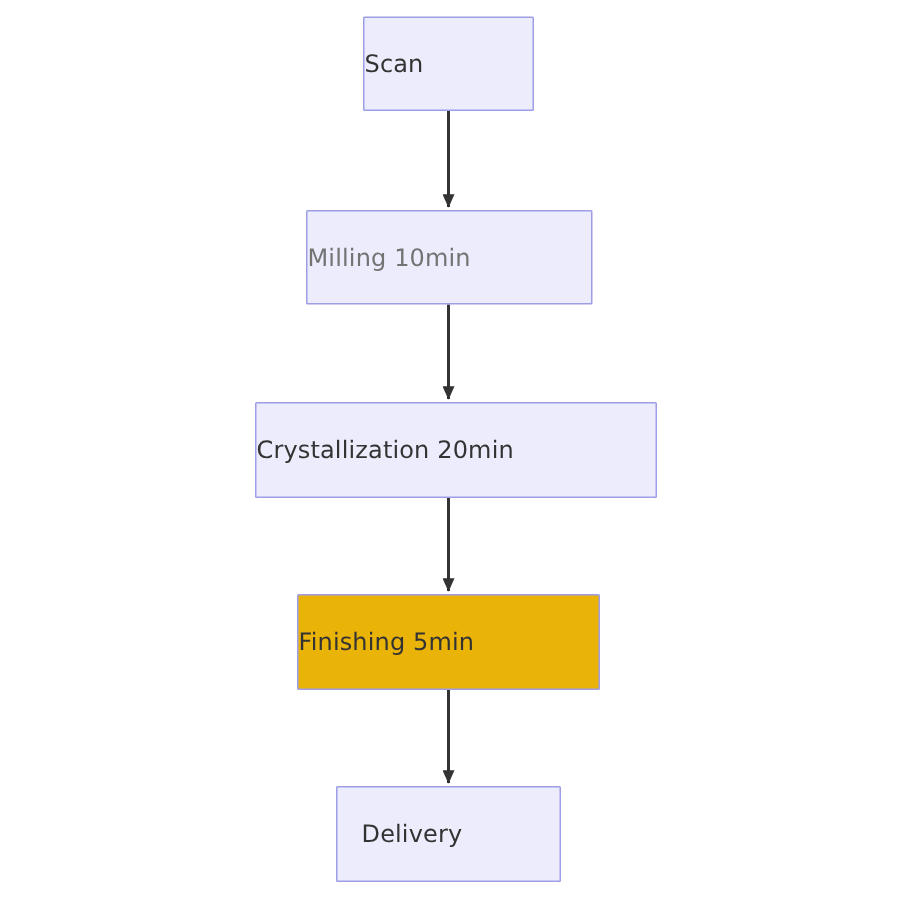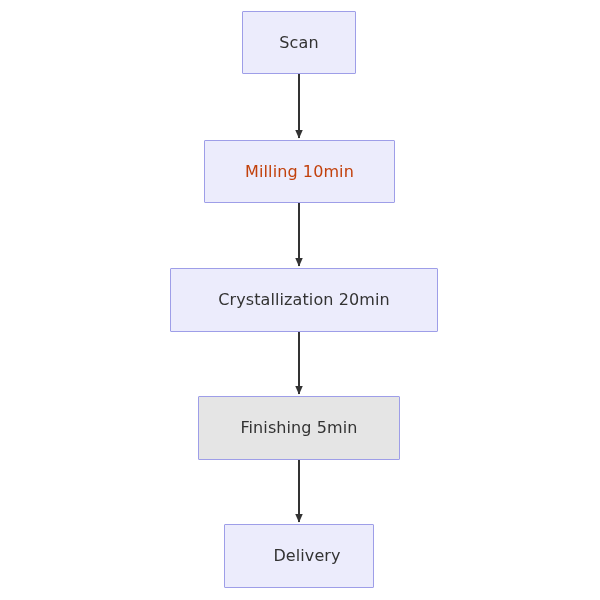--- a/index.html
+++ b/index.html
@@ -26,21 +26,21 @@
     height: 600px;
   }
   .node {
     position: absolute;
     box-sizing: border-box;
     background: #ececfc;
     border: 1.4px solid #9e9ee8;
     border-radius: 1px;
     display: flex;
     align-items: center;
-    justify-content: center;
+    justify-content: flex-start;
     z-index: 2;
   }
   .node-label {
     font-size: 16px;
     line-height: 1;
     color: #333333;
     white-space: nowrap;
     letter-spacing: 0.1px;
   }
 </style>
@@ -61,28 +61,28 @@
         <line x1="299" y1="332" x2="299" y2="394" stroke="#333333" stroke-width="2" marker-end="url(#arrowhead)"></line>
         <line x1="299" y1="460" x2="299" y2="522" stroke="#333333" stroke-width="2" marker-end="url(#arrowhead)"></line>
       </g>
   </svg>
 
   <div class="node" style="left: 242px; top: 11px; width: 114px; height: 63px; background: rgb(236, 236, 252); border-color: rgb(158, 158, 232);">
     <span class="node-label" style="color: rgb(51, 51, 51);">Scan</span>
   </div>
 
   <div class="node" style="left: 204px; top: 140px; width: 191px; height: 63px; background: rgb(236, 236, 252); border-color: rgb(158, 158, 232);">
-    <span class="node-label" style="color: #c2410c;">Milling 10min</span>
+    <span class="node-label" style="color: #737373;">Milling 10min</span>
   </div>
 
   <div class="node" style="left: 170px; top: 268px; width: 268px; height: 64px; background: rgb(236, 236, 252); border-color: rgb(158, 158, 232);">
     <span class="node-label" style="color: rgb(51, 51, 51);">Crystallization 20min</span>
   </div>
 
-  <div class="node" style="left: 198px; top: 396px; width: 202px; height: 64px; background: #e5e5e5; border-color: rgb(158, 158, 232);">
+  <div class="node" style="left: 198px; top: 396px; width: 202px; height: 64px; background: #eab308; border-color: rgb(158, 158, 232);">
     <span class="node-label" style="color: rgb(51, 51, 51);">Finishing 5min</span>
   </div>
 
   <div class="node" style="left: 224px; top: 524px; width: 150px; height: 64px; background: rgb(236, 236, 252); border-color: rgb(158, 158, 232);">
     <span class="node-label" style="color: rgb(51, 51, 51); margin-left: 16px;">Delivery</span>
   </div>
 
 </div>
 
 </body></html>

